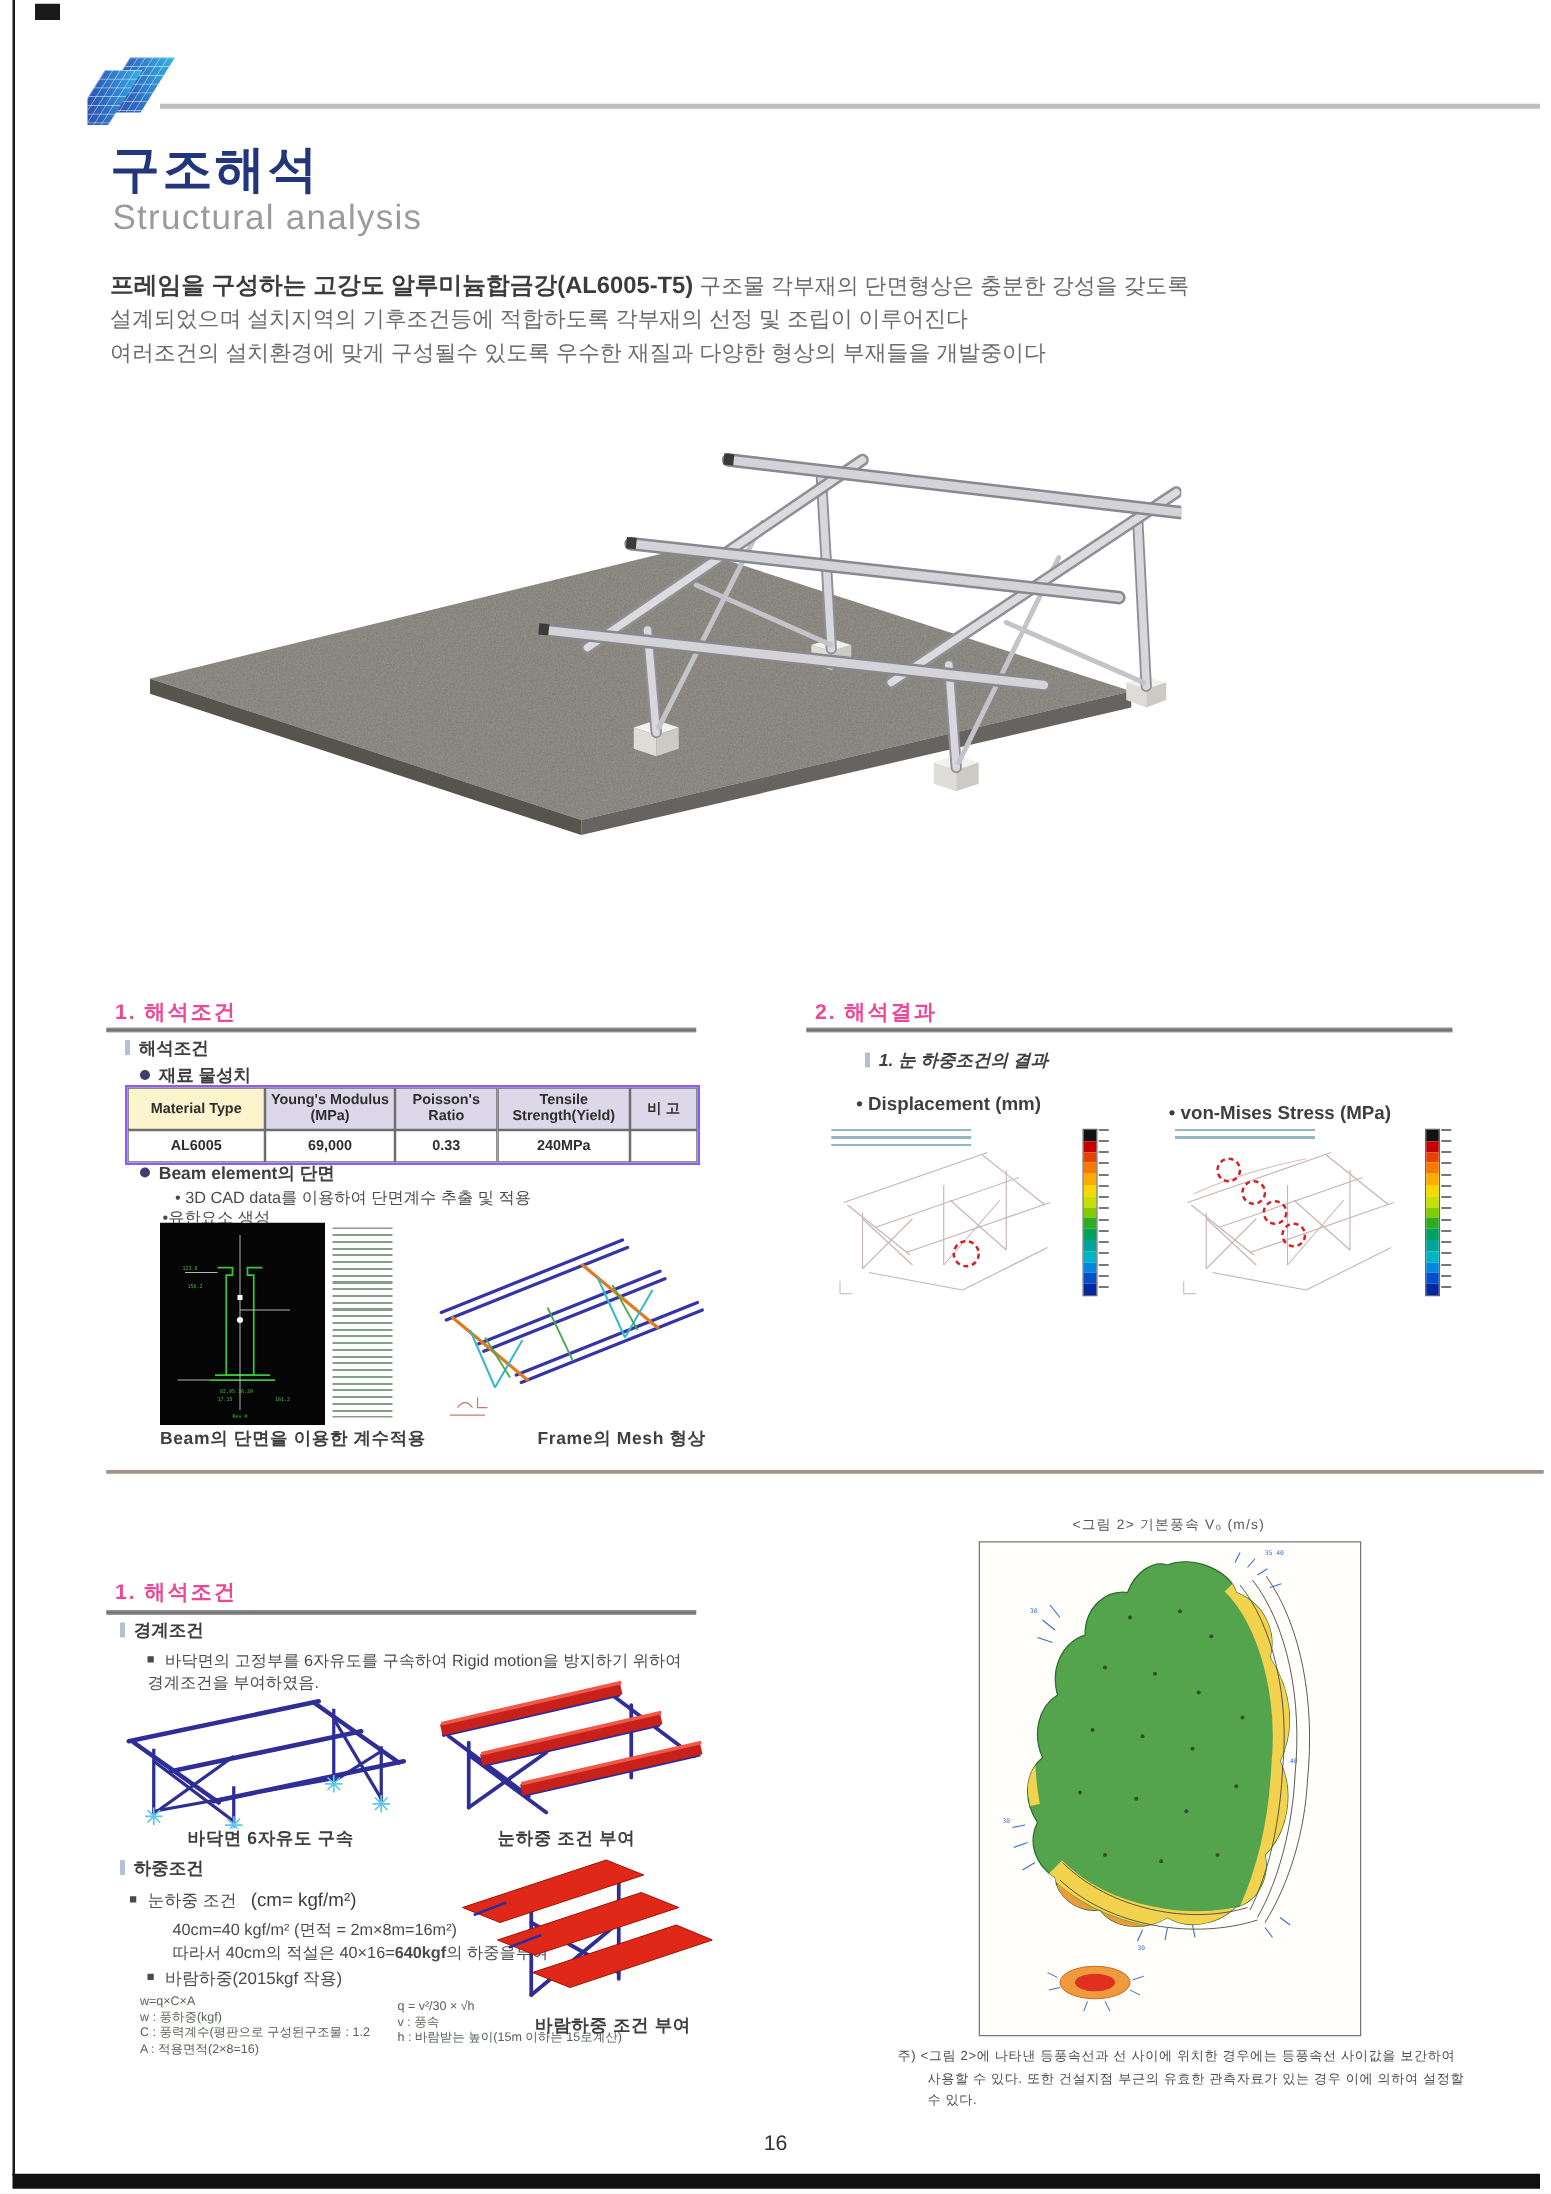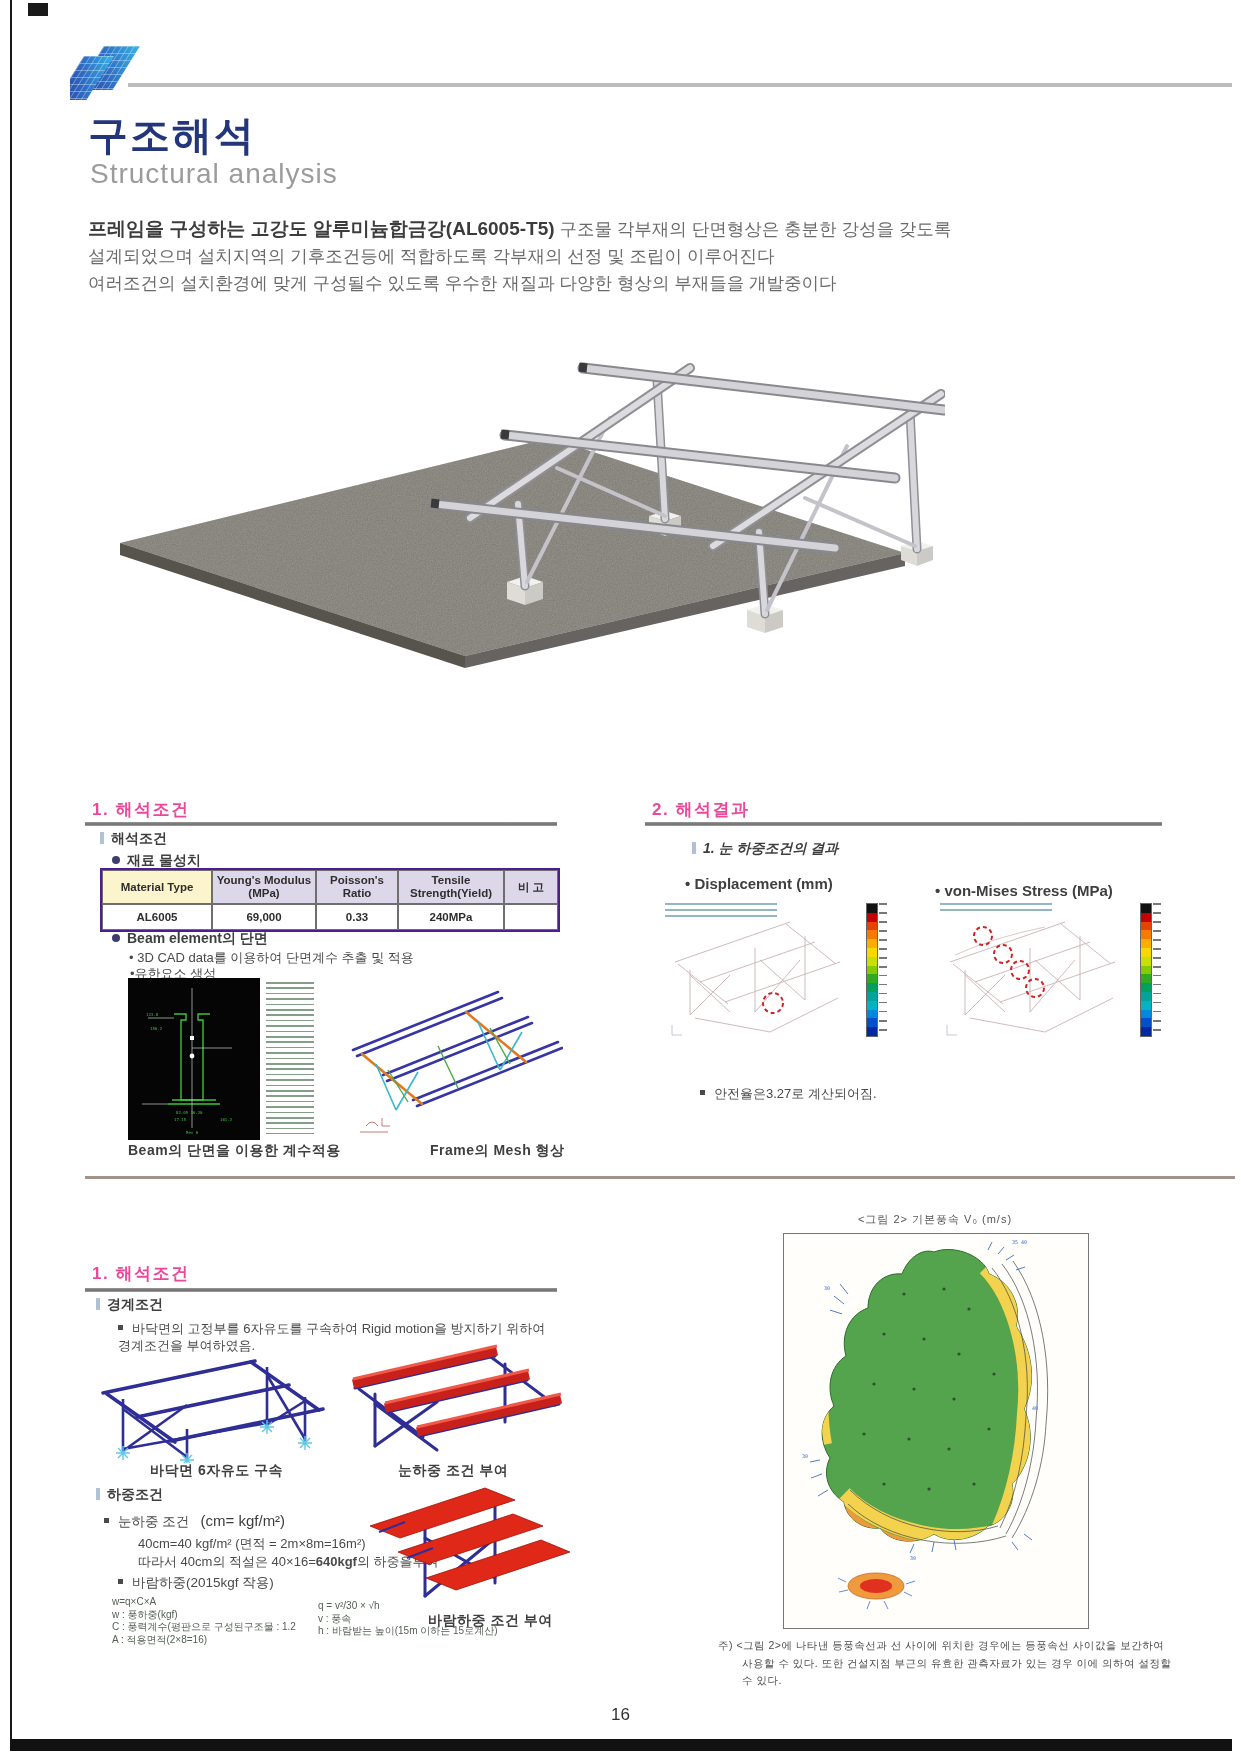--- a/index.html
+++ b/index.html
@@ -24,21 +24,21 @@
 
   
   .sec-head{font-size:17px;font-weight:bold;color:#ec4899;letter-spacing:1.5px;}
   .sec-bar{height:4px;background:linear-gradient(to bottom,#9a9a9a,#6d6d6d 55%,#a5a5a5);}
   .tick{display:inline-block;width:4px;height:12px;background:#b2c2d6;margin-right:7px;vertical-align:-1px;}
   .sub-label{font-size:14px;font-weight:bold;color:#3f3f3f;}
   .dot{display:inline-block;width:8px;height:8px;border-radius:50%;background:#3d3d6e;margin-right:7px;vertical-align:1px;}
   .sq{display:inline-block;width:5px;height:5px;background:#4a4a4a;margin-right:9px;vertical-align:3px;}
 
   
-  .mat-table{left:100px;top:868px;width:456px;border:2px solid #4c1d95;background:#fff;
+  .mat-table{left:100px;top:868px;width:456px;border:2px solid #8b5cf6;background:#fff;
              display:grid;grid-template-columns:110px 104px 82px 106px 1fr;font-size:11.5px;}
   .mat-table .cell{border:1px solid #6e6e6e;display:flex;align-items:center;justify-content:center;
                    text-align:center;font-weight:bold;color:#2e2e2e;white-space:pre-line;line-height:13px;}
   .mat-table .hd{background:#dcd8ea;height:32px;}
   .mat-table .yl{background:#fbf4cd;}
   .mat-table .dr{background:#ffffff;height:24px;}
 
   .small-bullets{font-size:13px;color:#4a4a4a;line-height:17px;}
 
   .caption{font-size:14px;font-weight:bold;color:#3f3f3f;letter-spacing:0.5px;}
@@ -193,21 +193,21 @@
     <div class="cell hd">Tensile Strength(Yield)</div>
     <div class="cell hd">비  고</div>
     <div class="cell dr yl">AL6005</div>
     <div class="cell dr">69,000</div>
     <div class="cell dr">0.33</div>
     <div class="cell dr">240MPa</div>
     <div class="cell dr"></div>
   </div>
 
   <div class="abs sub-label" style="left:112px;top:930px;"><span class="dot"></span><span>Beam element의 단면</span></div>
-  <div class="abs small-bullets" style="left:129px;top:949px;">• <span>3D  CAD  data를  이용하여 단면계수 추출  및  적용</span></div>
+  <div class="abs small-bullets" style="left:140px;top:949px;">• <span>3D  CAD  data를  이용하여 단면계수 추출  및  적용</span></div>
   <div class="abs small-bullets" style="left:130px;top:965px;">•<span>유한요소 생성</span></div>
 
   <svg class="abs" style="left:128px;top:978px;" width="132" height="162" viewBox="0 0 132 162">
     <rect width="132" height="162" fill="#050505"></rect>
     <g stroke="#3bc43b" stroke-width="1.4" fill="none">
       <path d="M46,36 h12 v6 h-5 v80 h22 v-80 h-5 v-6 h12"></path>
       <path d="M40,126 h52"></path>
       <path d="M44,122 h44"></path>
     </g>
     <g stroke="#cfcfcf" stroke-width="0.7">
@@ -354,21 +354,20 @@
       <i style="background:#00a060"></i>
       <i style="background:#00a49a"></i>
       <i style="background:#00b4c4"></i>
       <i style="background:#0088dc"></i>
       <i style="background:#0050cc"></i>
       <i style="background:#0028a0"></i>
   </div>
   <div class="abs cbar-ticks" style="left:1153px;top:903px;"></div>
 
   <div class="abs finding" style="left:700px;top:1080px;width:470px;">
-    <div><span class="sq"></span><span>안전율은3.27로 계산되어짐.</span></div>
   </div>
 
   <div class="abs divider"></div>
 
   <div class="abs sec-head" style="left:92px;top:1262px;">1. 해석조건</div>
   <div class="abs sec-bar" style="left:85px;top:1288px;width:472px;"></div>
   <div class="abs sub-label" style="left:96px;top:1296px;"><span class="tick"></span><span>경계조건</span></div>
   <div class="abs small-bullets" style="left:118px;top:1320px;width:440px;"><span class="sq"></span><span>바닥면의 고정부를 6자유도를 구속하여 Rigid  motion을  방지하기 위하여 경계조건을 부여하였음.</span></div>
 
   <svg class="abs" style="left:95px;top:1345px;" width="235" height="118" viewBox="0 0 235 118">

